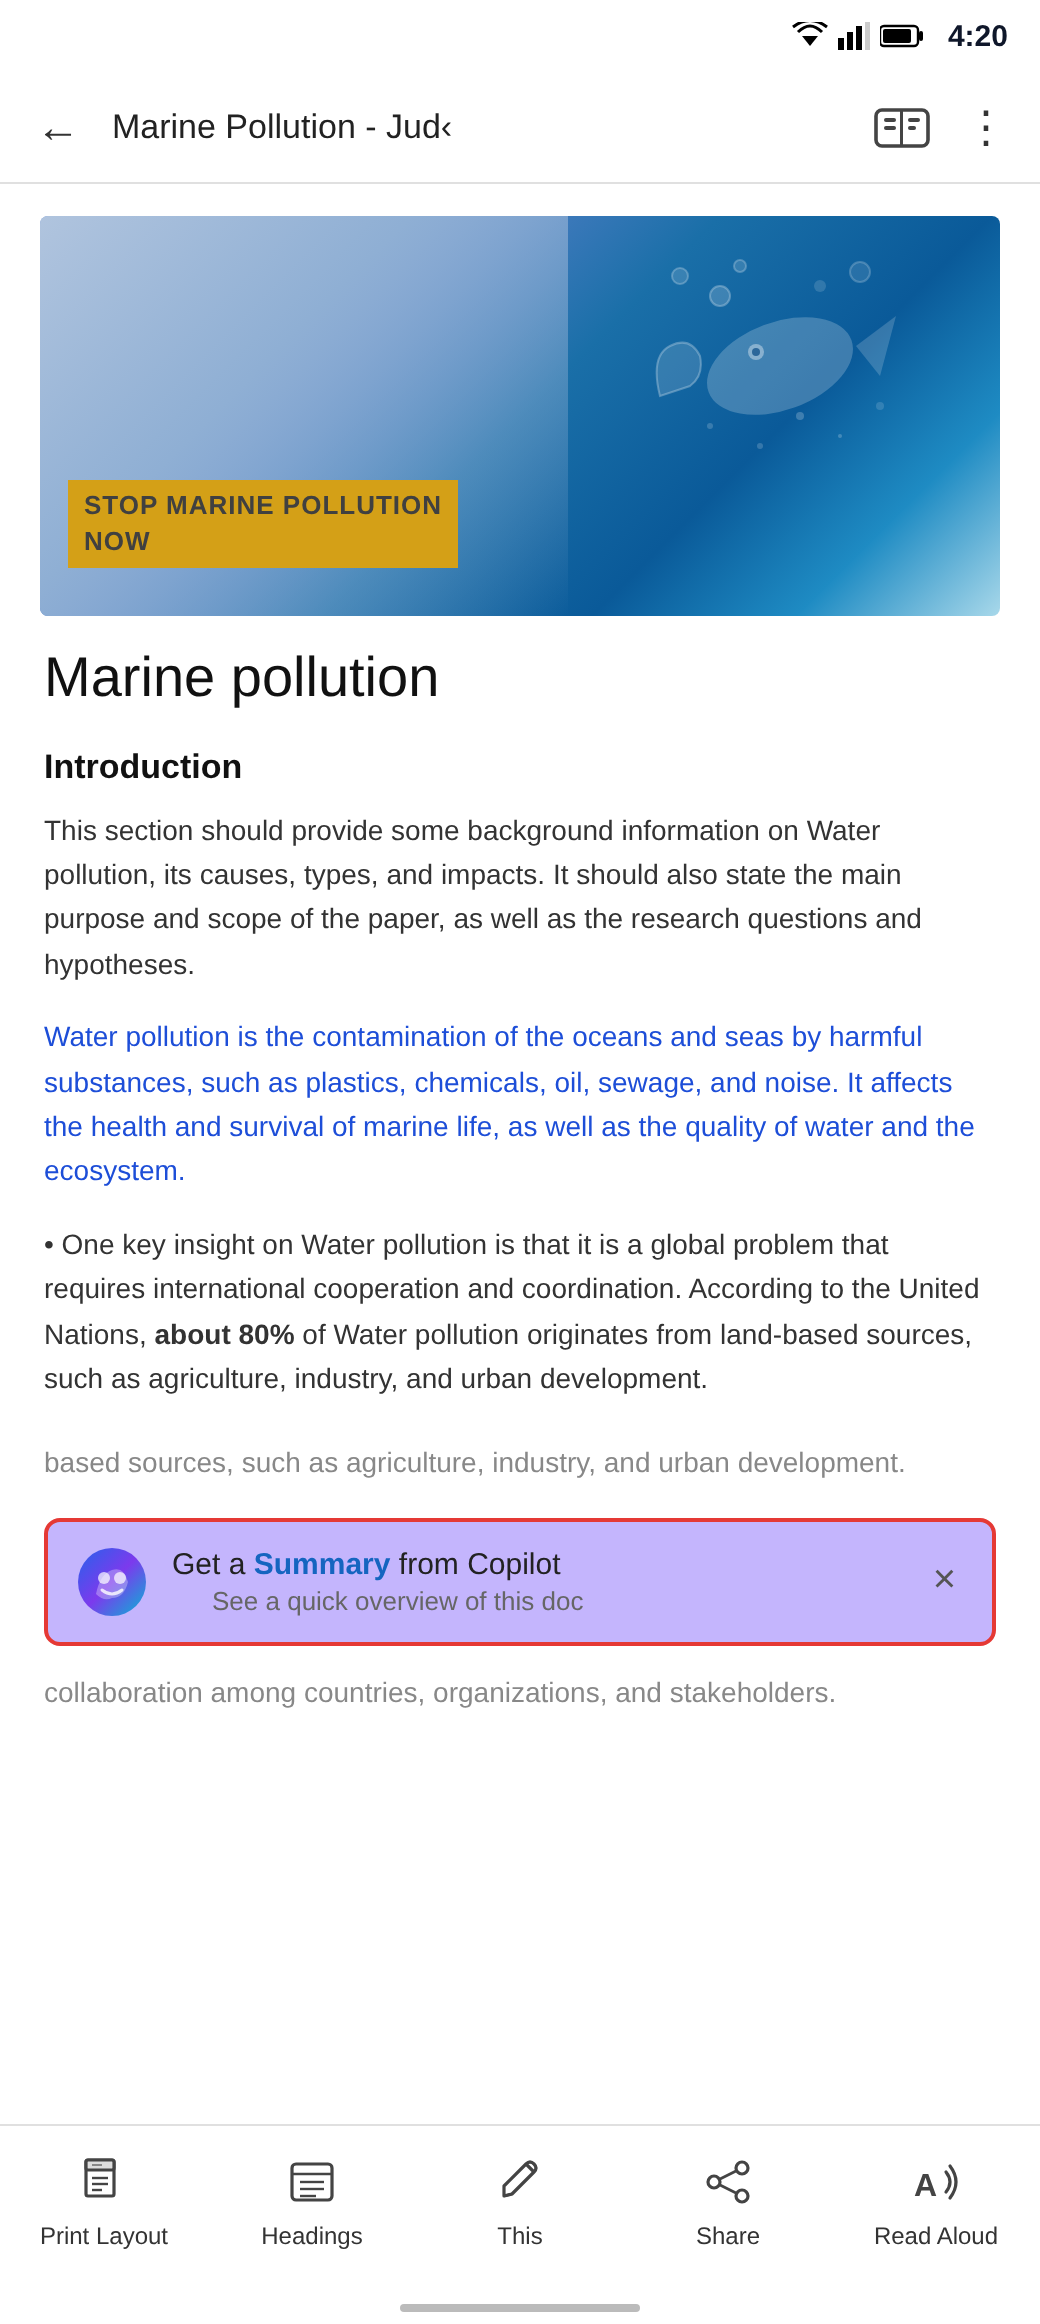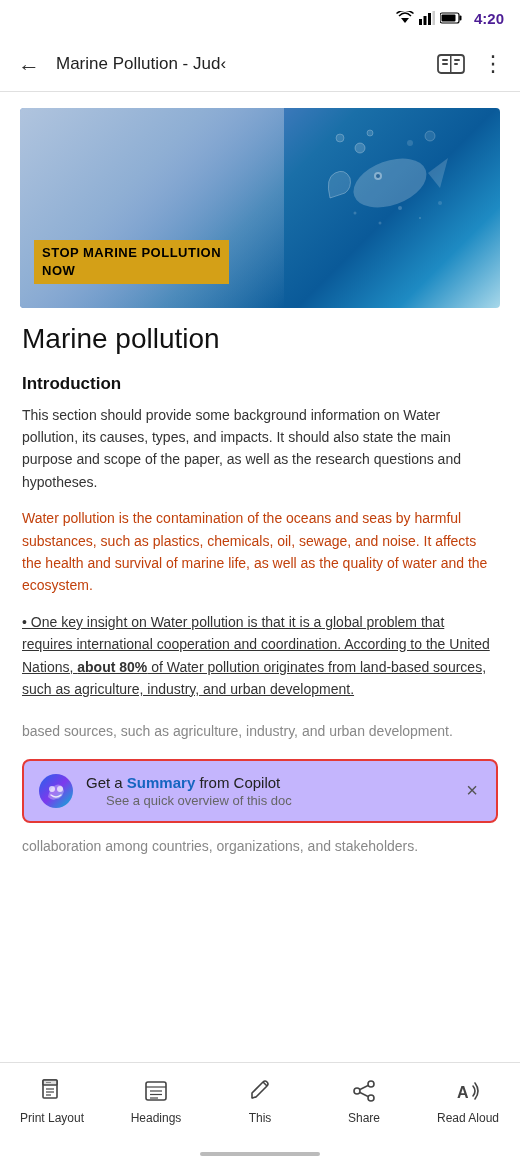--- a/index.html
+++ b/index.html
@@ -23,21 +23,21 @@
       gap: 6px;
     }
     .status-icons {
       display: flex;
       align-items: center;
       gap: 5px;
     }
     .status-time {
       font-size: 15px;
       font-weight: 600;
-      color: #4c1d95;
+      color: #0f172a;
       margin-left: 6px;
     }
 
     
     .top-bar {
       background: #fff;
       height: 56px;
       display: flex;
       align-items: center;
       padding: 0 12px;
@@ -109,21 +109,21 @@
       right: 30px;
       width: 160px;
       height: 130px;
       opacity: 0.7;
     }
     .hero-text {
       position: absolute;
       bottom: 24px;
       left: 14px;
       background: #d4a017;
-      color: #000000;
+      color: #404040;
       font-size: 13px;
       font-weight: 700;
       padding: 4px 8px;
       letter-spacing: 0.5px;
       line-height: 1.4;
     }
 
     
     .doc-content {
       padding: 14px 22px;
@@ -142,30 +142,29 @@
       margin-bottom: 10px;
     }
     .doc-paragraph {
       font-size: 14px;
       color: #333;
       line-height: 1.6;
       margin-bottom: 14px;
     }
     .doc-paragraph-orange {
       font-size: 14px;
-      color: #c2410c;
+      color: #1d4ed8;
       line-height: 1.6;
       margin-bottom: 14px;
     }
     .doc-paragraph-mixed {
       font-size: 14px;
       color: #333;
       line-height: 1.6;
       margin-bottom: 0;
-      text-decoration: underline;
     }
     .bold-text {
       font-weight: 700;
     }
     .faded-text {
       font-size: 14px;
       color: #888;
       line-height: 1.6;
       padding-top: 4px;
     }

